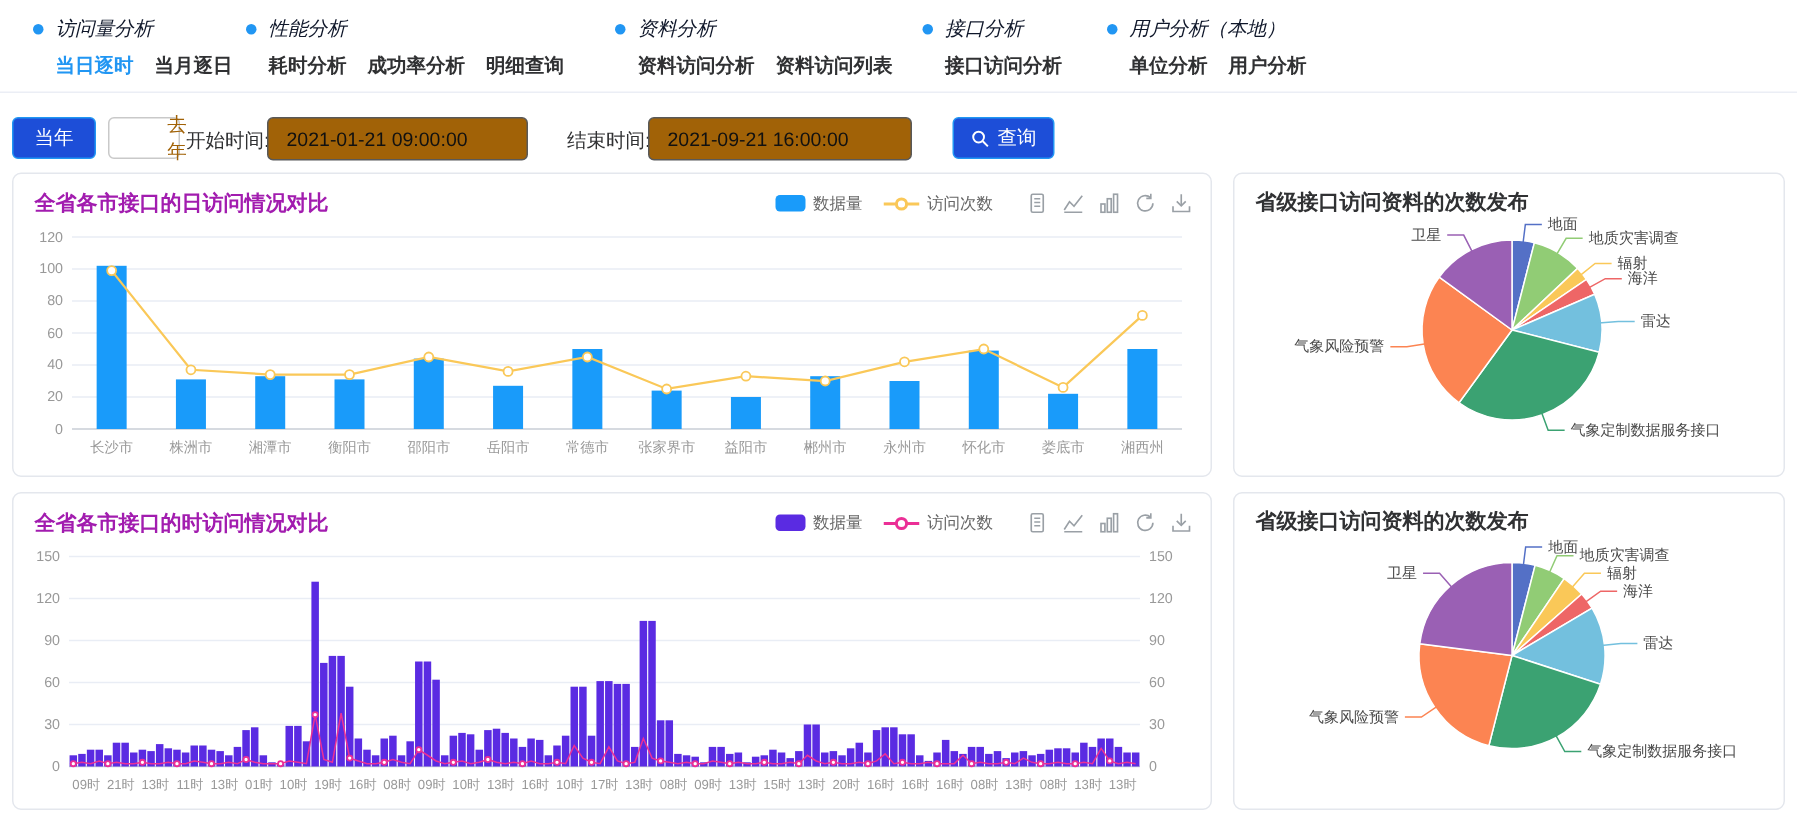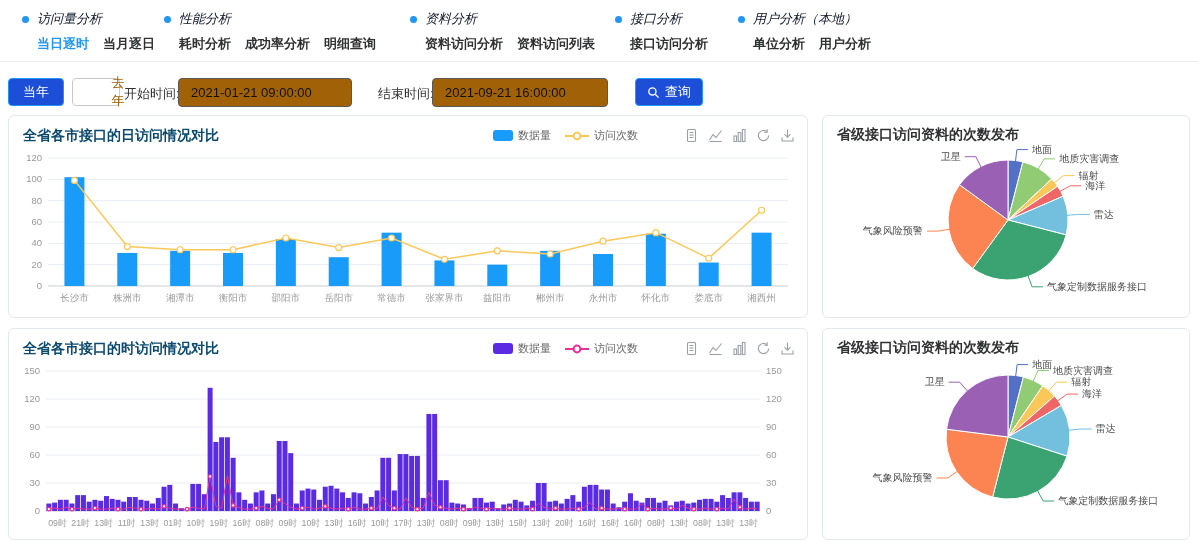--- a/index.html
+++ b/index.html
@@ -30,22 +30,22 @@
   .search-ic { margin-right:5px; display:inline-flex; }
 
   
   .panel { position:absolute; background:#fff; border:1px solid #e4e7ed; border-radius:6px; }
   #panel-daily  { left:8px;   top:115px; width:800px; height:203px; }
   #panel-hourly { left:8px;   top:328px; width:800px; height:212px; }
   #panel-pie1   { left:822px; top:115px; width:368px; height:203px; }
   #panel-pie2   { left:822px; top:328px; width:368px; height:212px; }
 
   .chart-header { display:flex; align-items:center; padding:9px 12px 0 14px; height:30px; }
-  .chart-title { font-size:14px; font-weight:bold; color:#0c4a6e; }
-  .legend { display:flex; align-items:center; gap:14px; margin-left:auto; margin-right:46px; }
+  .chart-title { font-size:14px; font-weight:bold; color:#a21caf; }
+  .legend { display:flex; align-items:center; gap:14px; margin-left:auto; margin-right:22px; }
   .legend-item { display:flex; align-items:center; gap:5px; font-size:11px; color:#666; cursor:pointer; }
   .legend-swatch { width:20px; height:11px; border-radius:3px; display:inline-block; }
   .toolbox { display:flex; align-items:center; gap:9px; }
   .tool-ic { cursor:pointer; display:inline-flex; }
   .tool-ic svg { stroke:#9aa0a6; fill:none; stroke-width:1.1; }
   .chart-svg { display:block; margin:0 auto; }
 
   .pie-title { position:absolute; left:14px; top:10px; font-size:14px; font-weight:bold; color:#303133; z-index:2; }
   .pie-svg { position:absolute; left:0; top:0; }
 

